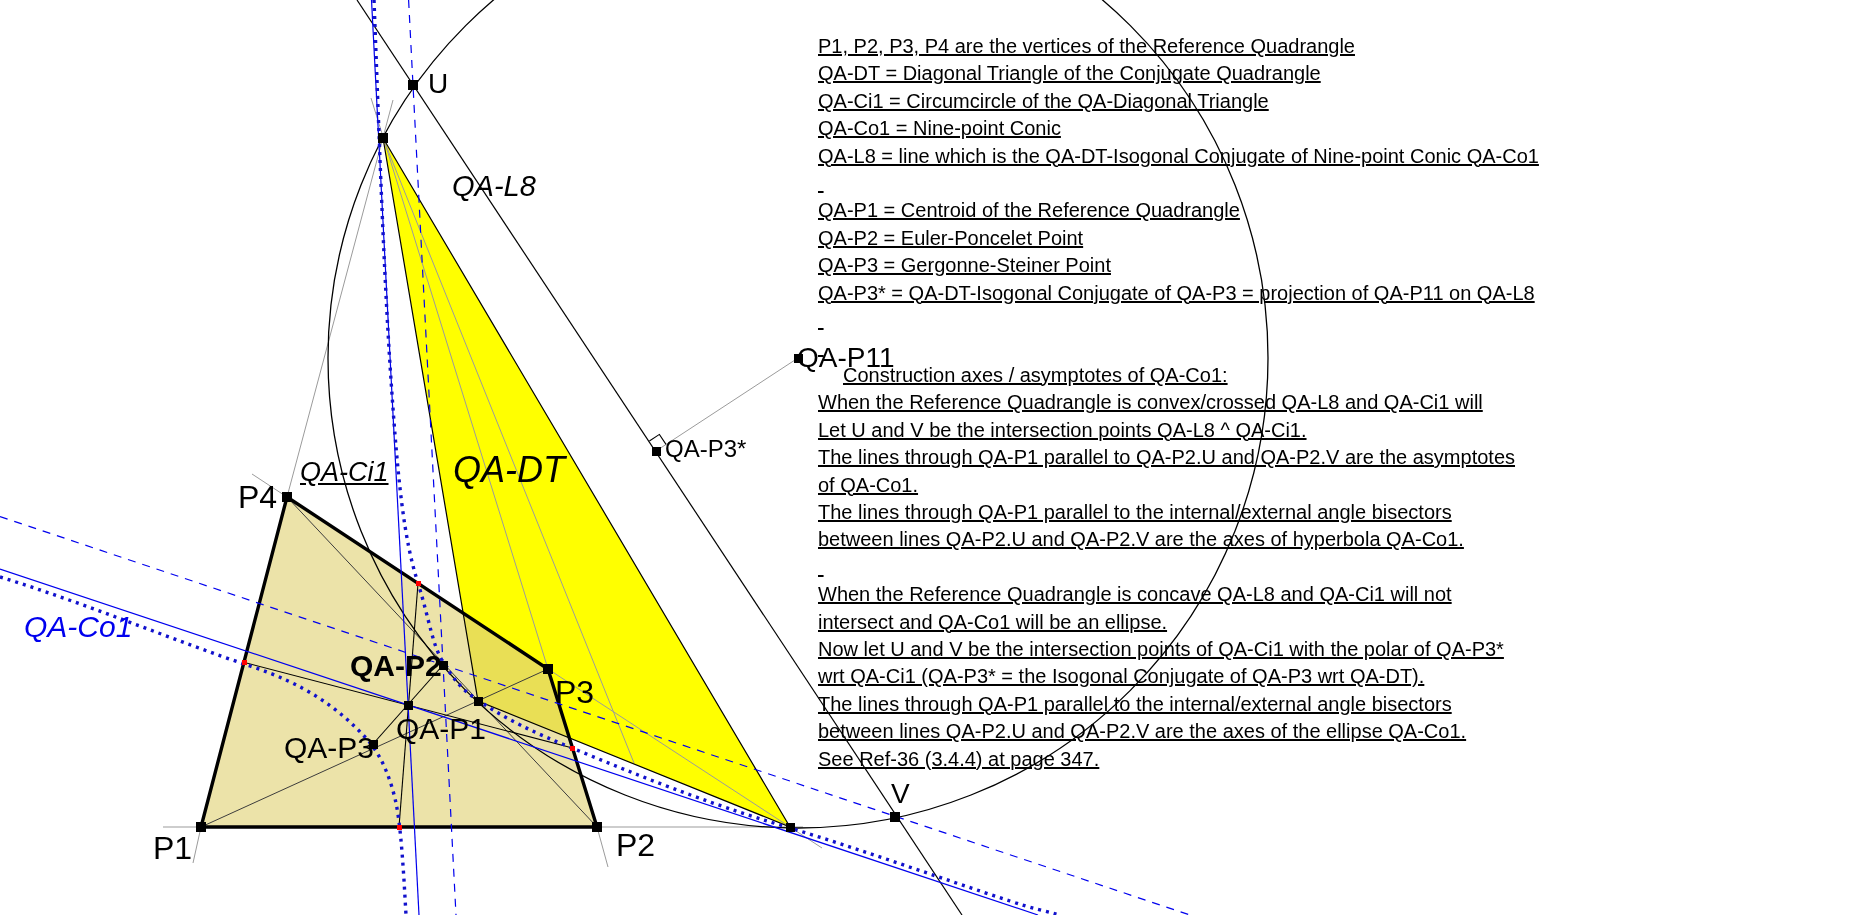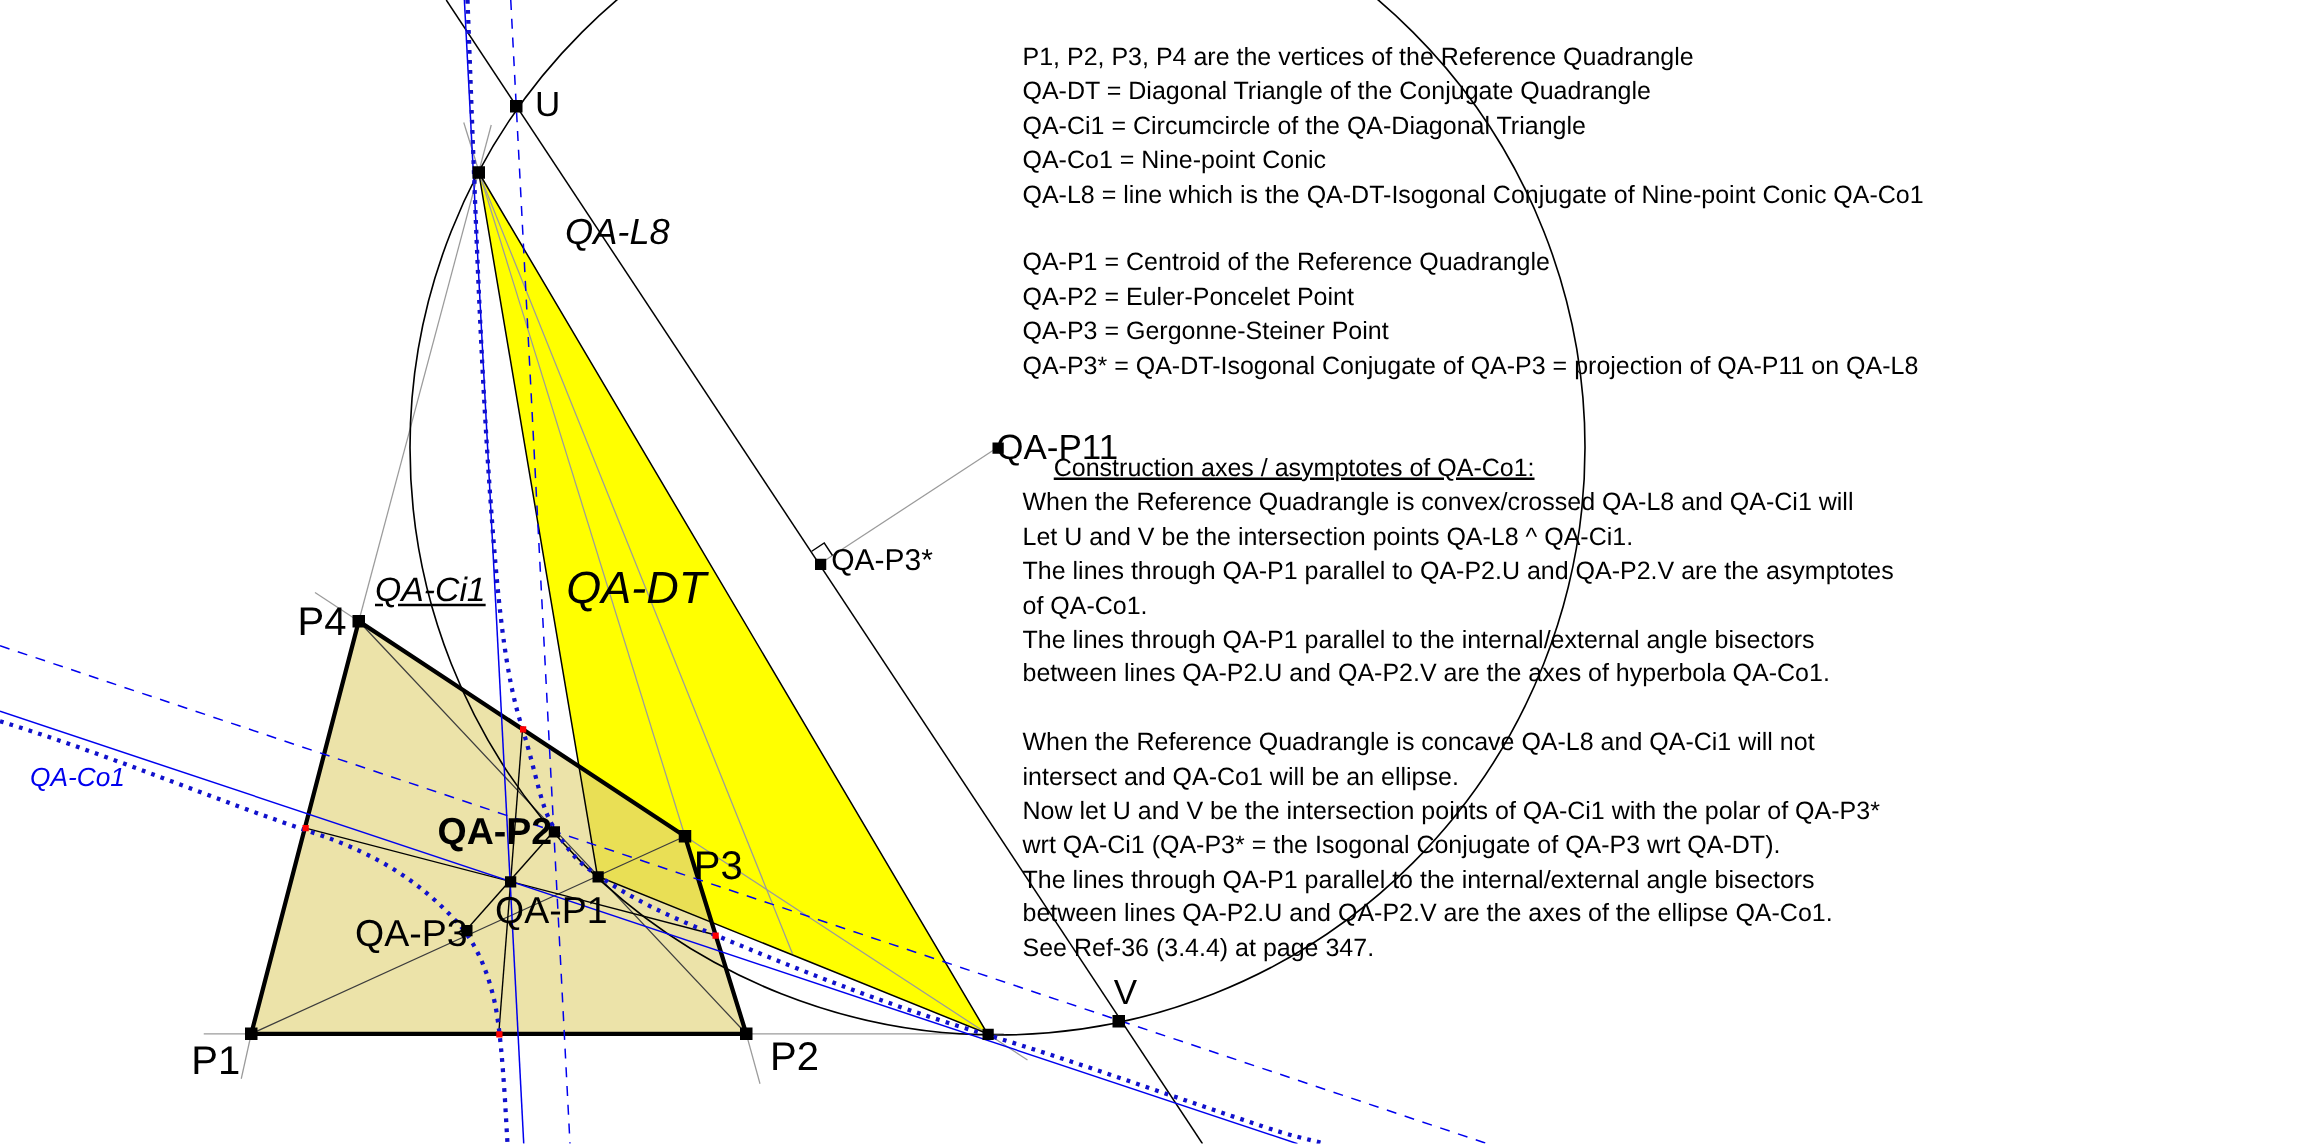--- a/index.html
+++ b/index.html
@@ -4,21 +4,21 @@
 <style>
   html,body{margin:0;padding:0;background:#fff;width:1857px;height:915px;overflow:hidden;
             font-family:"Liberation Sans", sans-serif;}
   #stage{position:relative;width:1857px;height:915px;background:#ffffff;}
   #fig{position:absolute;left:0;top:0;}
   .lbl{position:absolute;color:#000;white-space:nowrap;line-height:1;}
   .lbl.it{font-style:italic;}
   .lbl.blue{color:#0000EE;}
   .pt{position:absolute;}
   #textpanel{position:absolute;left:818px;top:33px;width:1030px;}
-  #textpanel .tl{font-size:20px;line-height:27.4px;white-space:nowrap;color:#000;}
+  #textpanel .tl{font-size:20px;line-height:27.4px;white-space:nowrap;color:#000;text-decoration:underline;}
   #textpanel .tl.head{text-decoration:underline;margin-left:25px;}
 </style>
 </head>
 <body>
 
 <div id="stage">
 
   <svg id="fig" width="1857" height="915" viewBox="0 0 1857 915">
 
     <polygon points="201,827 597,827 548,669 287,497" fill="#ECE3A9"></polygon>
@@ -81,21 +81,21 @@
       <span class="lbl it" style="left: 300px; top: 459px; font-size: 27px; text-decoration: underline;">QA-Ci1</span>
       <span class="lbl it" style="left: 453px; top: 452px; font-size: 36px;">QA-DT</span>
       <span class="lbl " style="left: 238px; top: 481px; font-size: 32px;">P4</span>
       <span class="lbl " style="left: 555px; top: 676px; font-size: 32px;">P3</span>
       <span class="lbl " style="left: 350px; top: 651px; font-size: 30px; font-weight: bold;">QA-P2</span>
       <span class="lbl " style="left: 396px; top: 714px; font-size: 30px;">QA-P1</span>
       <span class="lbl " style="left: 284px; top: 733px; font-size: 30px;">QA-P3</span>
       <span class="lbl " style="left: 153px; top: 832px; font-size: 32px;">P1</span>
       <span class="lbl " style="left: 616px; top: 829px; font-size: 32px;">P2</span>
       <span class="lbl " style="left: 891px; top: 780px; font-size: 28px;">V</span>
-      <span class="lbl it blue" style="left: 24px; top: 612px; font-size: 21px;">QA-Co1</span>
+      <span class="lbl it blue" style="left: 24px; top: 612px; font-size: 30px;">QA-Co1</span>
     </div>
   <div id="points">
       <div class="pt" style="left: 196px; top: 822px; width: 10px; height: 10px; background: rgb(0, 0, 0);"></div>
       <div class="pt" style="left: 592px; top: 822px; width: 10px; height: 10px; background: rgb(0, 0, 0);"></div>
       <div class="pt" style="left: 543px; top: 664px; width: 10px; height: 10px; background: rgb(0, 0, 0);"></div>
       <div class="pt" style="left: 282px; top: 492px; width: 10px; height: 10px; background: rgb(0, 0, 0);"></div>
       <div class="pt" style="left: 408px; top: 80px; width: 10px; height: 10px; background: rgb(0, 0, 0);"></div>
       <div class="pt" style="left: 890px; top: 812px; width: 10px; height: 10px; background: rgb(0, 0, 0);"></div>
       <div class="pt" style="left: 378px; top: 133px; width: 10px; height: 10px; background: rgb(0, 0, 0);"></div>
       <div class="pt" style="left: 473.5px; top: 696.5px; width: 9px; height: 9px; background: rgb(0, 0, 0);"></div>

